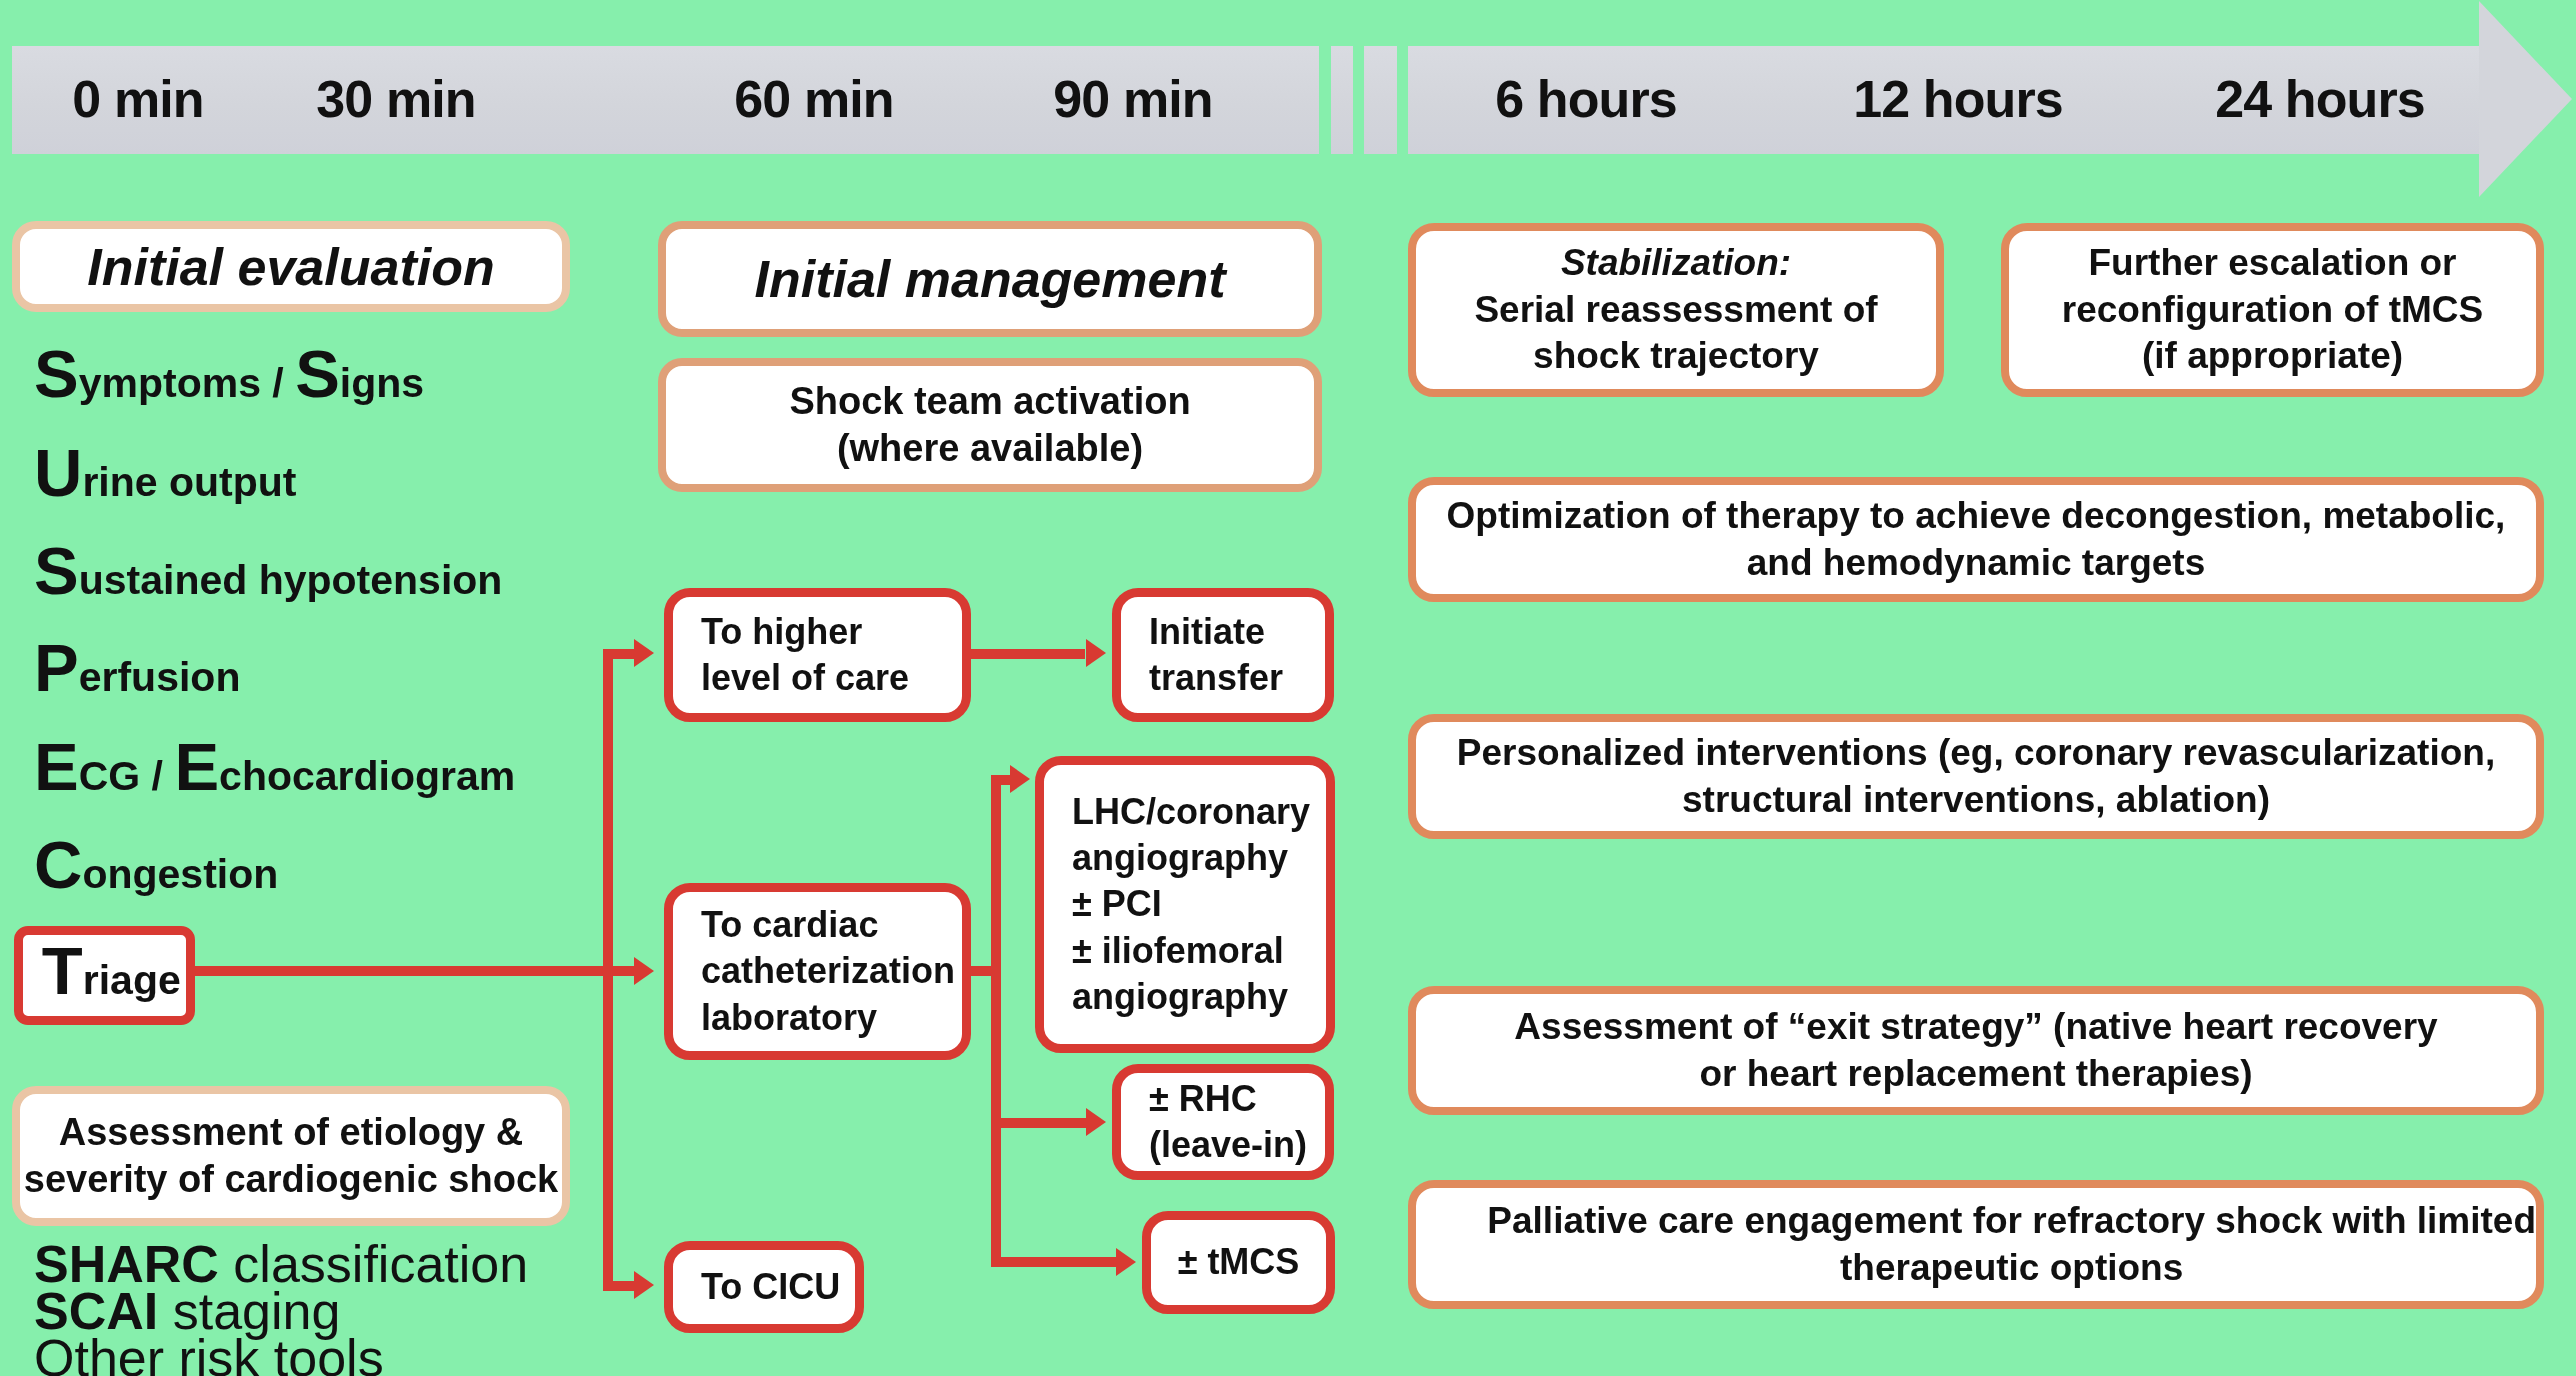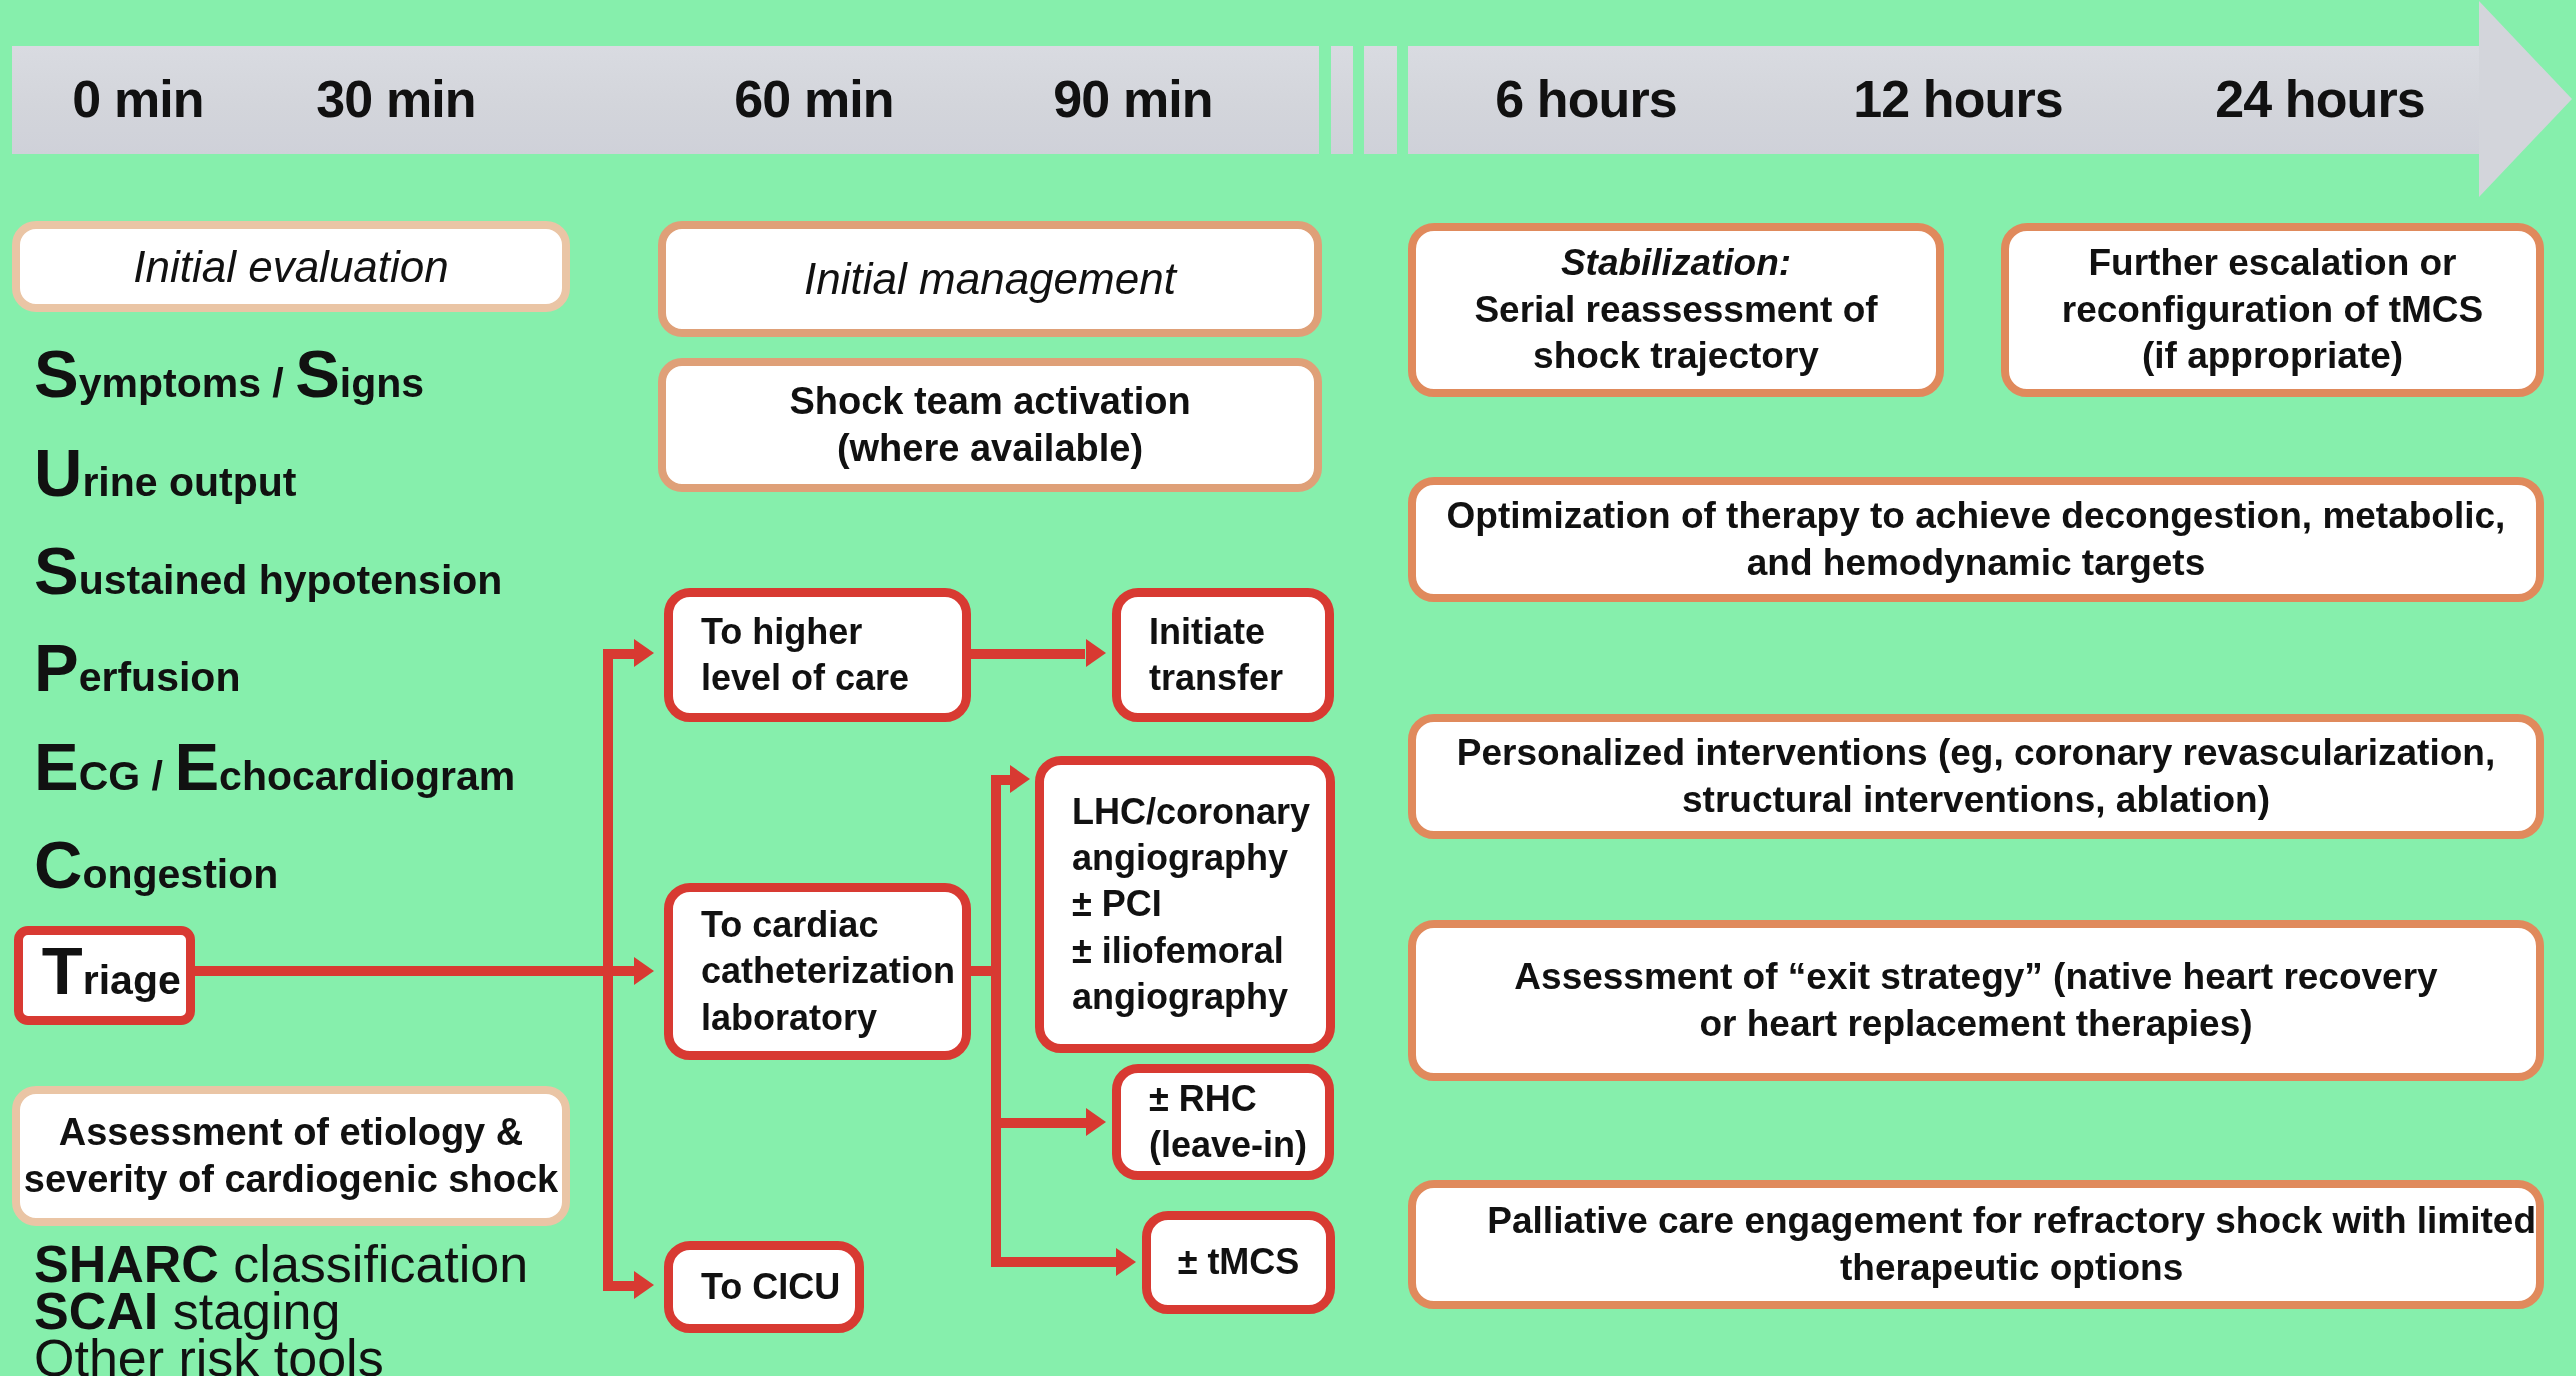--- a/index.html
+++ b/index.html
@@ -22,21 +22,21 @@
   .tl-label{position:absolute;top:73px;transform:translateX(-50%);font-size:52px;font-weight:700;
     line-height:52px;white-space:nowrap;letter-spacing:-0.9px;}
 
   
   .box{position:absolute;box-sizing:border-box;background:#fff;display:flex;align-items:center;justify-content:center;text-align:center;}
   .b-peach{border:8.6px solid var(--c-peach-light);border-radius:24px;}
   .b-mid{border:8.6px solid var(--c-peach-mid);border-radius:24px;}
   .b-orange{border:8.6px solid var(--c-orange);border-radius:26px;}
   .b-red{border:9.5px solid var(--c-red);border-radius:26px;}
   .b-red-square{border:9.5px solid var(--c-red);border-radius:0;}
-  .hdr-italic{font-size:44px;font-weight:400;font-style:italic;}
+  .hdr-italic{font-size:52px;font-weight:700;font-style:italic;}
   .pre{white-space:pre-line;}
   .boxtext{font-size:38px;font-weight:700;line-height:1.25;}
   .righttext{font-size:37px;font-weight:700;line-height:1.26;}
   .redtext{font-size:36px;font-weight:700;line-height:1.28;}
   .left-align{justify-content:flex-start;text-align:left;padding-left:28px;}
 
   
   .mn{position:absolute;left:34px;white-space:nowrap;}
   .mn .big{font-size:67px;font-weight:700;line-height:72px;}
   .mn .rest{font-size:41px;font-weight:700;line-height:72px;}
@@ -197,21 +197,21 @@
   <div class="box b-orange" style="left:1408px;top:477px;width:1136px;height:125px;">
     <span class="righttext pre">Optimization of therapy to achieve decongestion, metabolic,
 and hemodynamic targets</span>
   </div>
 
   <div class="box b-orange" style="left:1408px;top:714px;width:1136px;height:125px;">
     <span class="righttext pre">Personalized interventions (eg, coronary revascularization,
 structural interventions, ablation)</span>
   </div>
 
-  <div class="box b-orange" style="left:1408px;top:920px;width:1136px;height:161px;">
+  <div class="box b-orange" style="left:1408px;top:986px;width:1136px;height:129px;">
     <span class="righttext pre">Assessment of “exit strategy” (native heart recovery
 or heart replacement therapies)</span>
   </div>
 
   <div class="box b-orange" style="left:1408px;top:1180px;width:1136px;height:129px;justify-content:flex-end;">
     <span class="righttext pre">Palliative care engagement for refractory shock with limited
 therapeutic options</span>
   </div>
 
 </div>

